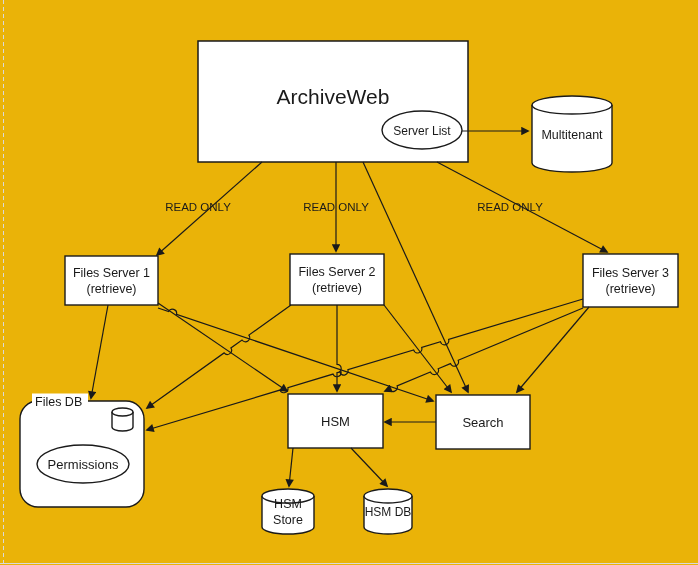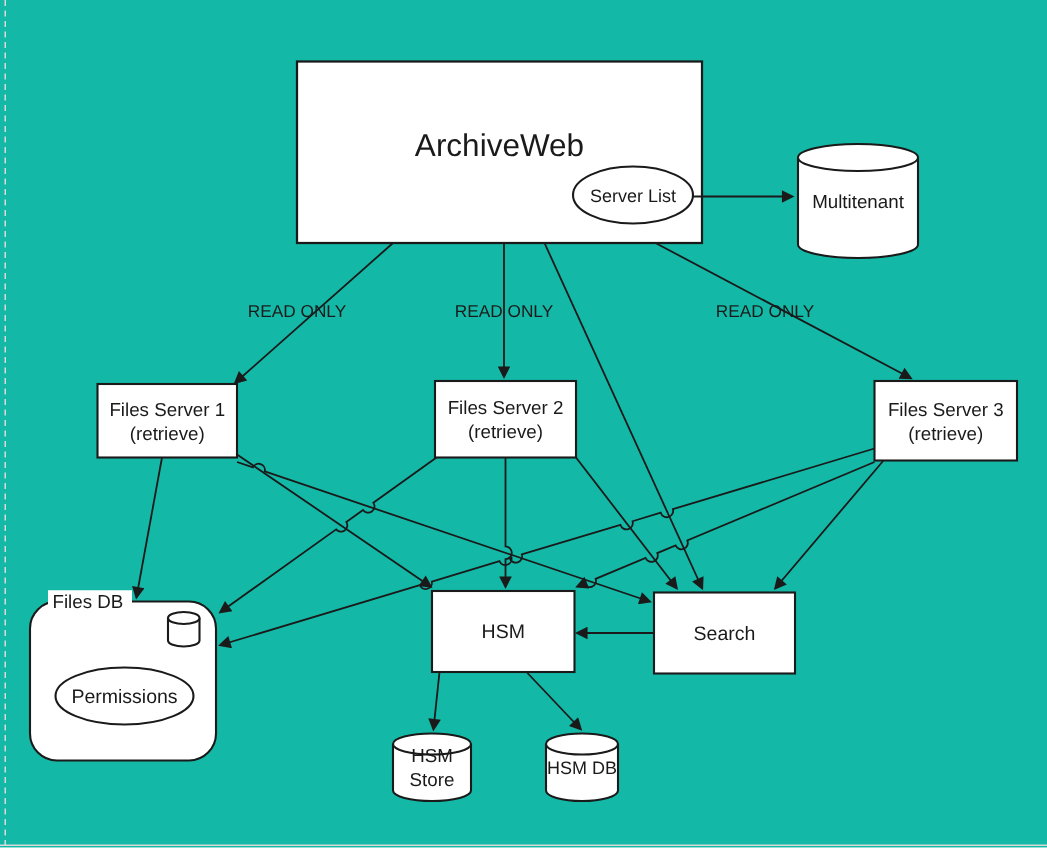--- a/index.html
+++ b/index.html
@@ -1,17 +1,17 @@
 <!DOCTYPE html>
 <html><head>
 <meta charset="utf-8">
 <style>
   html,body{margin:0;padding:0;background:#fff;}
   .page{
-    position:relative;width:698px;height:565px;background:#14b8a6;overflow:hidden;
+    position:relative;width:698px;height:565px;background:#eab308;overflow:hidden;
     font-family:"Liberation Sans", sans-serif;
   }
   svg text{font-family:"Liberation Sans", sans-serif;}
 </style>
 </head>
 <body>
 
 <div class="page">
   <svg id="diagram" width="698" height="565" viewBox="0 0 698 565">
       <defs>

